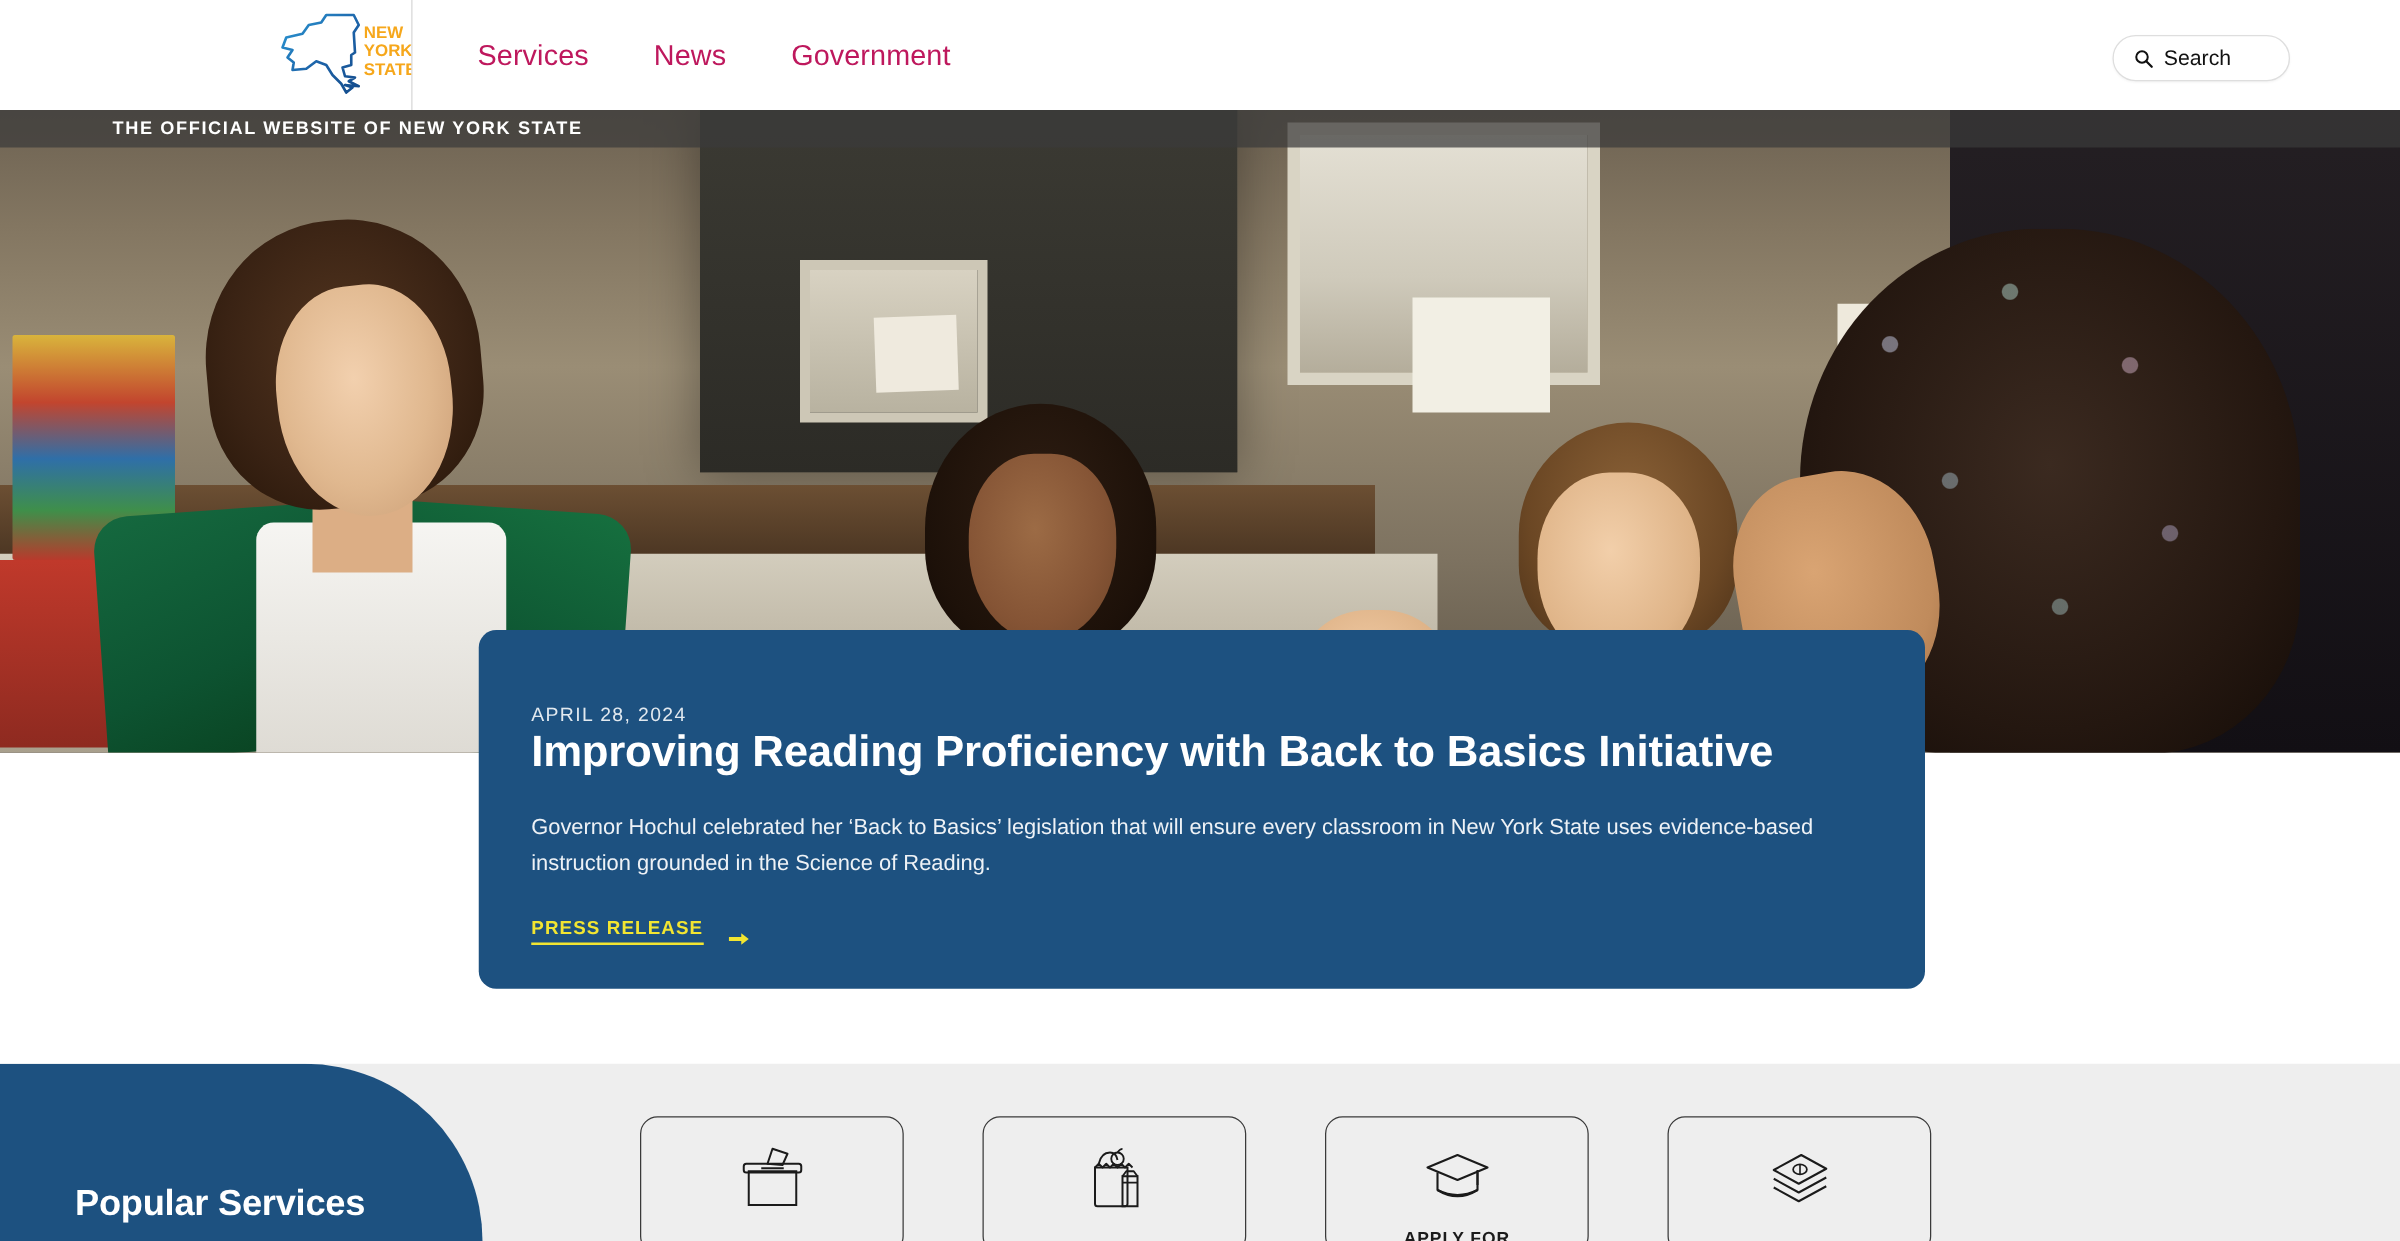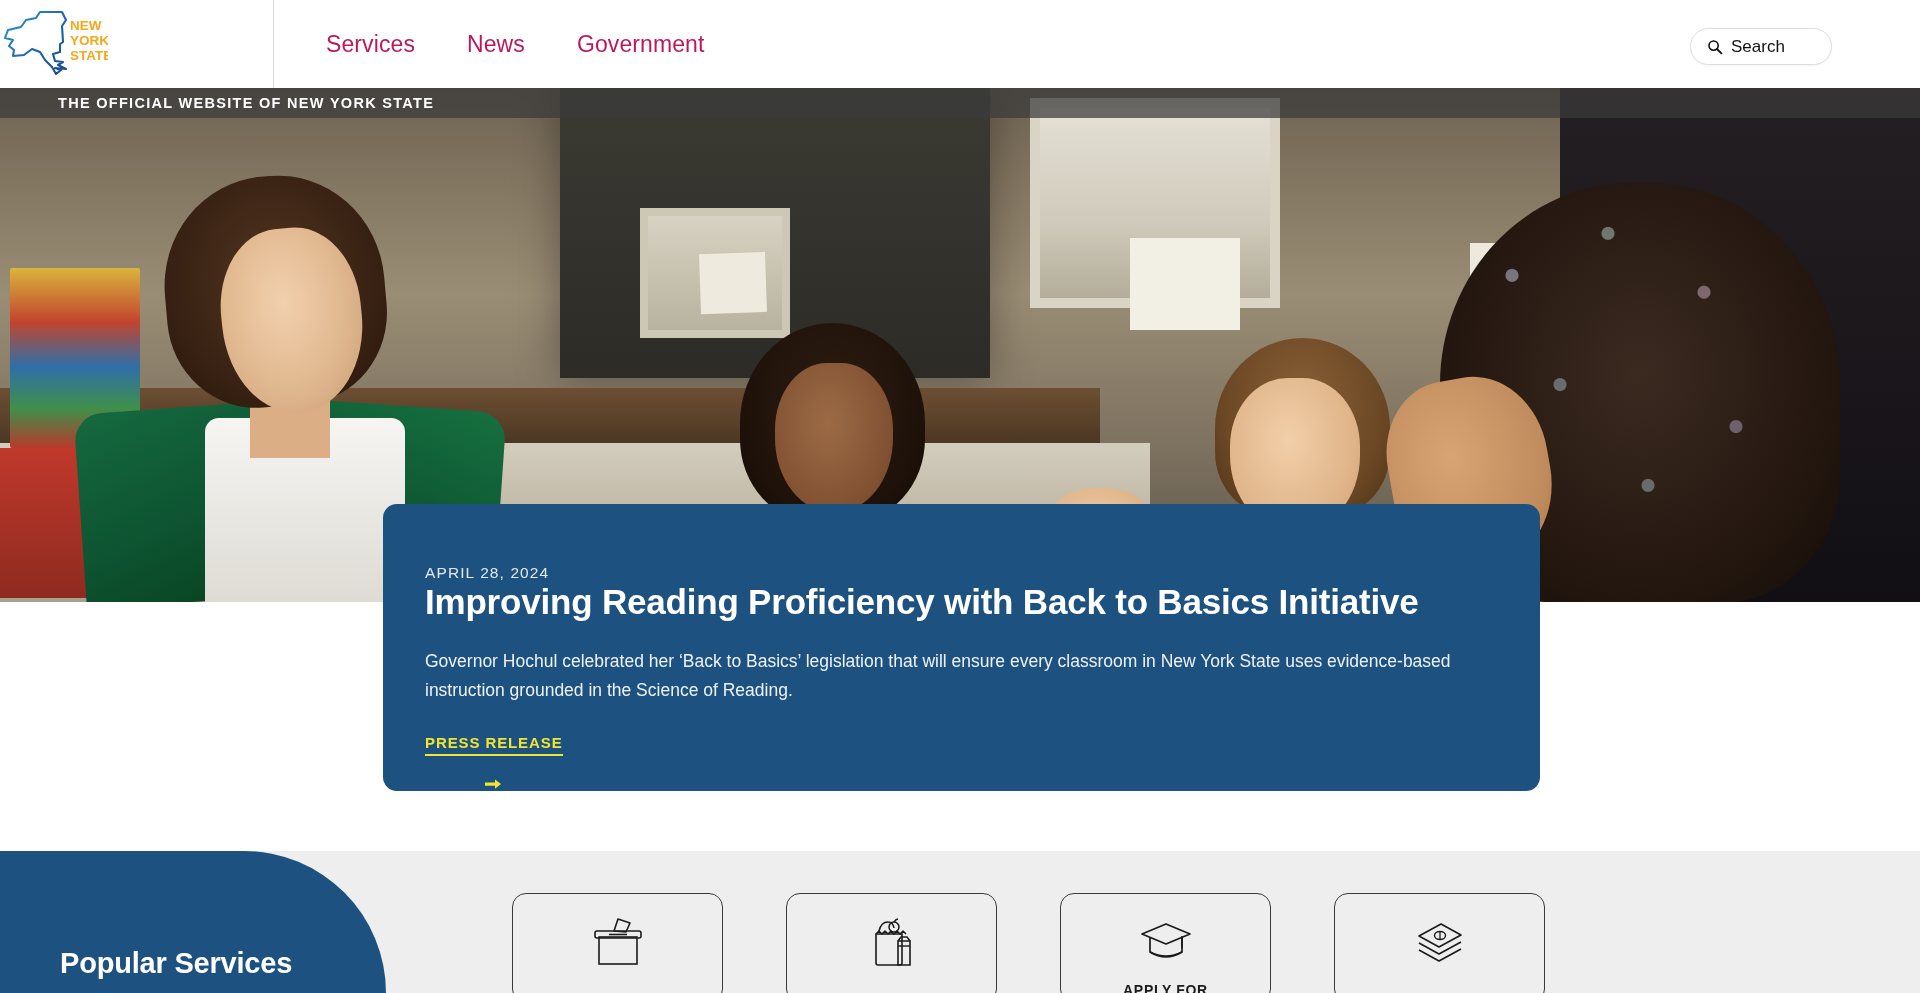--- a/index.html
+++ b/index.html
@@ -10,22 +10,22 @@
     -webkit-font-smoothing:antialiased;
   }
 
   
   .header {
     position:absolute; top:0; left:0; width:1920px; height:88px;
     background:#ffffff; z-index:40;
     display:flex; align-items:center;
   }
   .logo-wrap {
-    width:274px; height:88px;
-    display:flex; align-items:center; justify-content:flex-start;
+    width:330px; height:88px;
+    display:flex; align-items:center; justify-content:flex-end;
     border-right:1px solid #d8d8d8;
     position:relative;
   }
   .logo { width:108px; height:72px; display:block; }
 
   .nav {
     display:flex; align-items:center; gap:52px;
     margin-left:52px; height:88px;
   }
   .nav-link {
@@ -189,21 +189,21 @@
   .object-mid {
     left:1030px; top:420px; width:100px; height:44px;
     background:linear-gradient(180deg,#3c4653 0%,#20262f 100%);
     border-radius:6px; transform:rotate(-8deg);
   }
 
   
   .official-band {
     position:absolute; top:88px; left:0; width:1920px; height:30px;
     background:rgba(58,58,58,.72);
-    display:flex; align-items:center; z-index:12;
+    display:flex; align-items:center; z-index:12;padding-left:32px;
   }
   .official-txt {
     margin-left:58px; color:#fff; font-size:14.5px;
     font-weight:700; letter-spacing:1.3px;
   }
 
   
   .hero-card {
     position:absolute; left:383px; top:504px; width:1157px; height:287px;
     background:#1d5180; border-radius:14px; z-index:20;
@@ -215,22 +215,22 @@
   }
   .hc-title {
     color:#ffffff; font-size:35px; font-weight:700;
     letter-spacing:-.2px; line-height:1.12;
   }
   .hc-body {
     color:#eef2f6; font-size:17.5px; line-height:1.62;
     margin-top:26px; max-width:1055px; font-weight:400;
   }
   .hc-link {
-    display:inline-flex; align-items:center; gap:20px;
-    margin-top:30px; cursor:pointer; text-decoration:none;flex-direction:column;
+    display:inline-flex; align-items:flex-end; gap:20px;
+    margin-top:30px; cursor:pointer; text-decoration:none;
   }
   .hc-link .t {
     color:#f2e531; font-size:15px; font-weight:700; letter-spacing:.9px;
     border-bottom:2px solid #f2e531; padding-bottom:3px;
   }
   .arw { width:17px; height:13px; display:block; }
 
   
   .services {
     position:absolute; top:851px; left:0; width:1920px; height:142px;

